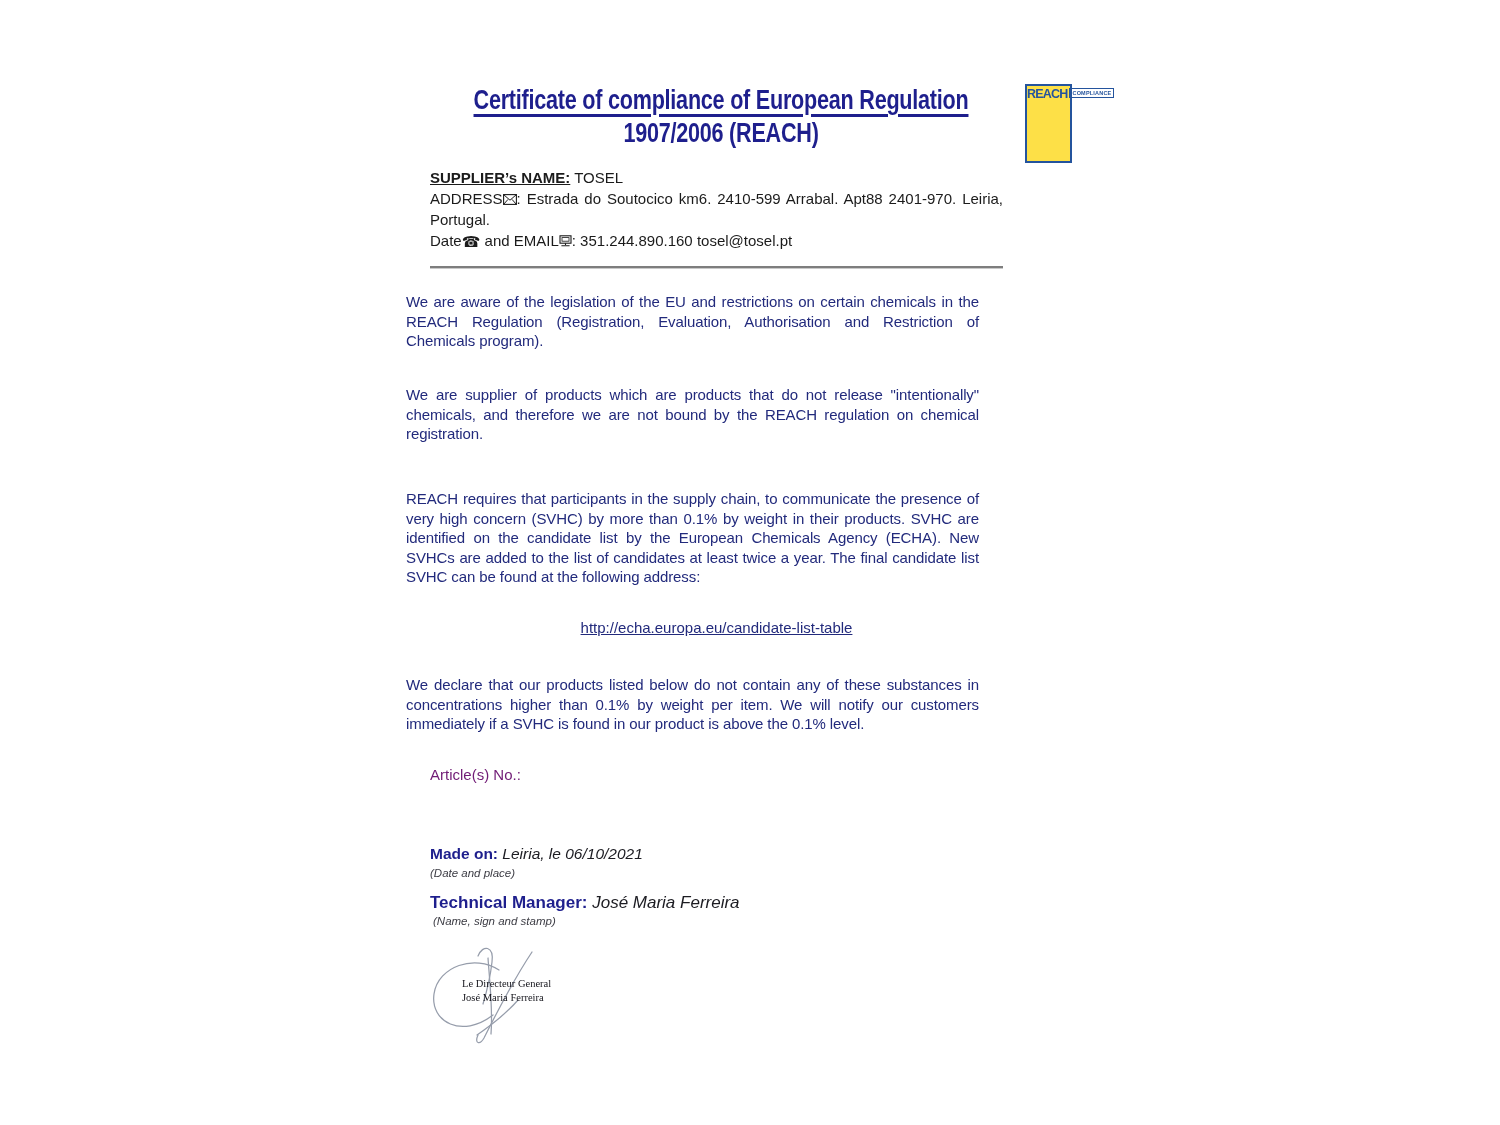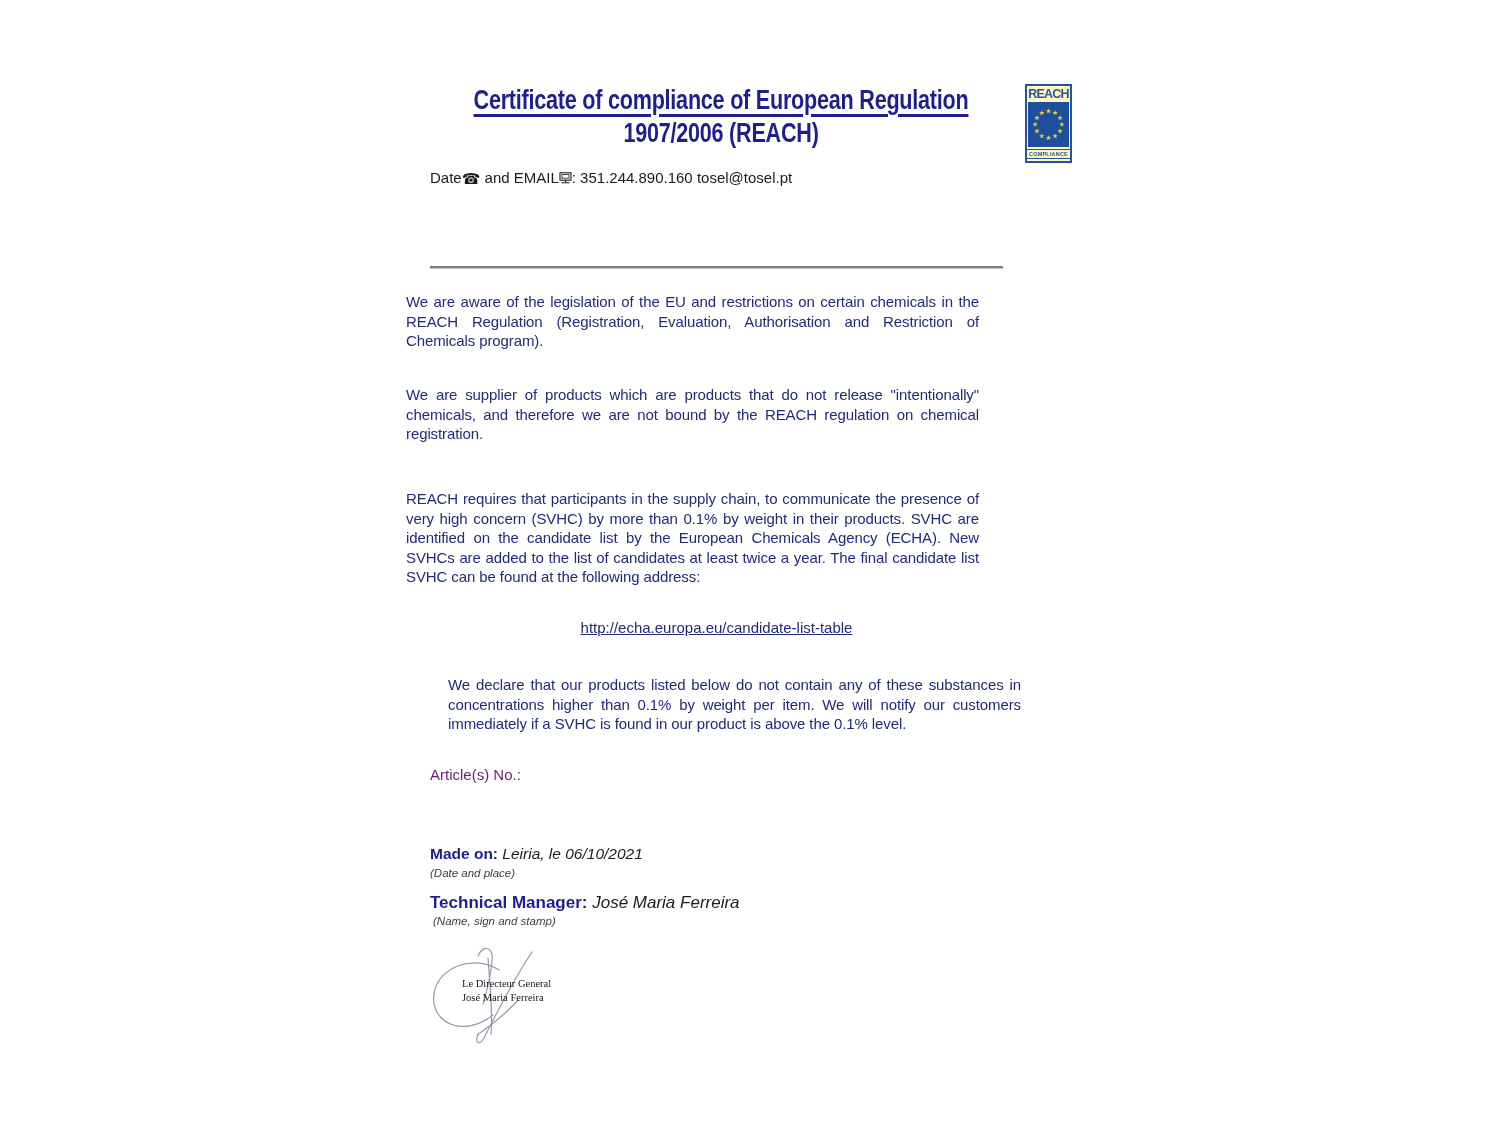--- a/index.html
+++ b/index.html
@@ -27,22 +27,22 @@
   .title-line.underlined {
     text-decoration: underline;
     text-decoration-thickness: 2.5px;
     text-underline-offset: 5px;
   }
 
   
   .reach-logo {
     left: 1025px; top: 84px; width: 47px; height: 79px;
     border: 2px solid #24549d; box-sizing: border-box;
-    background: #fef9c3;
-    display: flex; flex-direction: column;
+    background: #fde047;
+    display: flex; flex-direction: row;
   }
   .reach-logo .logo-top {
     height: 16px; display: flex; align-items: center; justify-content: center;
     font-size: 12.5px; font-weight: bold; color: #24549d; letter-spacing: -0.8px;
   }
   .reach-logo .logo-flag {
     flex: 1; margin: 0 1px; background: #1d4f9e; position: relative;
   }
   .reach-logo .logo-flag svg { position: absolute; inset: 0; width: 100%; height: 100%; }
   .reach-logo .logo-bottom {
@@ -70,21 +70,21 @@
   
   .body-par {
     left: 406px; width: 573px; margin: 0;
     font-size: 15px; line-height: 19.6px;
     color: #222a7c; text-align: justify;
     letter-spacing: -0.1px;
   }
   .p1 { top: 292px; }
   .p2 { top: 385px; }
   .p3 { top: 489px; }
-  .p4 { top: 675px; margin-left: 42px; }
+  .p4 { top: 675px; }
   .link-row { left: 430px; top: 619px; width: 573px; text-align: center; }
   .doc-link {
     font-size: 15px; color: #222a7c;
     text-decoration: underline; cursor: pointer;
   }
   .article-row { left: 430px; top: 766px; width: 573px; margin: 0;
     font-size: 15px; color: #701a75; }
 
   
   .made-on { left: 430px; top: 845px; width: 573px; font-size: 15.5px; }
@@ -133,20 +133,25 @@
       <use href="#st" transform="translate(9.4,16)"></use>
       <use href="#st" transform="translate(14.5,10.9)"></use>
     </svg>
   </div>
   <div class="logo-bottom">
     <span>COMPLIANCE</span>
   </div>
 </div>
 
 <div class="abs supplier-block">
+  <p><span class="lbl-bold-underline">SUPPLIER’s NAME:</span> <span>TOSEL</span></p>
+  <p><span>ADDRESS</span><span class="inline-icon"><svg width="14" height="11" viewBox="0 0 14 11">
+          <rect x="0.6" y="0.6" width="12.8" height="9.8" fill="none" stroke="#1b1b1b" stroke-width="1.1"></rect>
+          <path d="M0.6,0.6 L7,6.2 L13.4,0.6 M0.6,10.4 L5,5.4 M13.4,10.4 L9,5.4" fill="none" stroke="#1b1b1b" stroke-width="1"></path>
+        </svg></span><span>: Estrada do Soutocico km6. 2410-599 Arrabal. Apt88 2401-970. Leiria, Portugal.</span></p>
   <p><span>Date</span><span class="inline-icon">☎</span><span> and EMAIL</span><span class="inline-icon"><svg width="13" height="12" viewBox="0 0 13 12">
           <rect x="1" y="0.8" width="11" height="7.4" fill="none" stroke="#1b1b1b" stroke-width="1.1"></rect>
           <rect x="3" y="2.6" width="7" height="3.6" fill="none" stroke="#1b1b1b" stroke-width="0.8"></rect>
           <path d="M6.5,8.2 L6.5,10 M2.4,10.8 L10.6,10.8" fill="none" stroke="#1b1b1b" stroke-width="1.1"></path>
         </svg></span><span>: 351.244.890.160 tosel@tosel.pt</span></p>
 </div>
 
 <div class="abs divider"></div>
 
 <p class="abs body-par p1">We are aware of the legislation of the EU and restrictions on certain chemicals in the REACH Regulation (Registration, Evaluation, Authorisation and Restriction of Chemicals program).</p>

